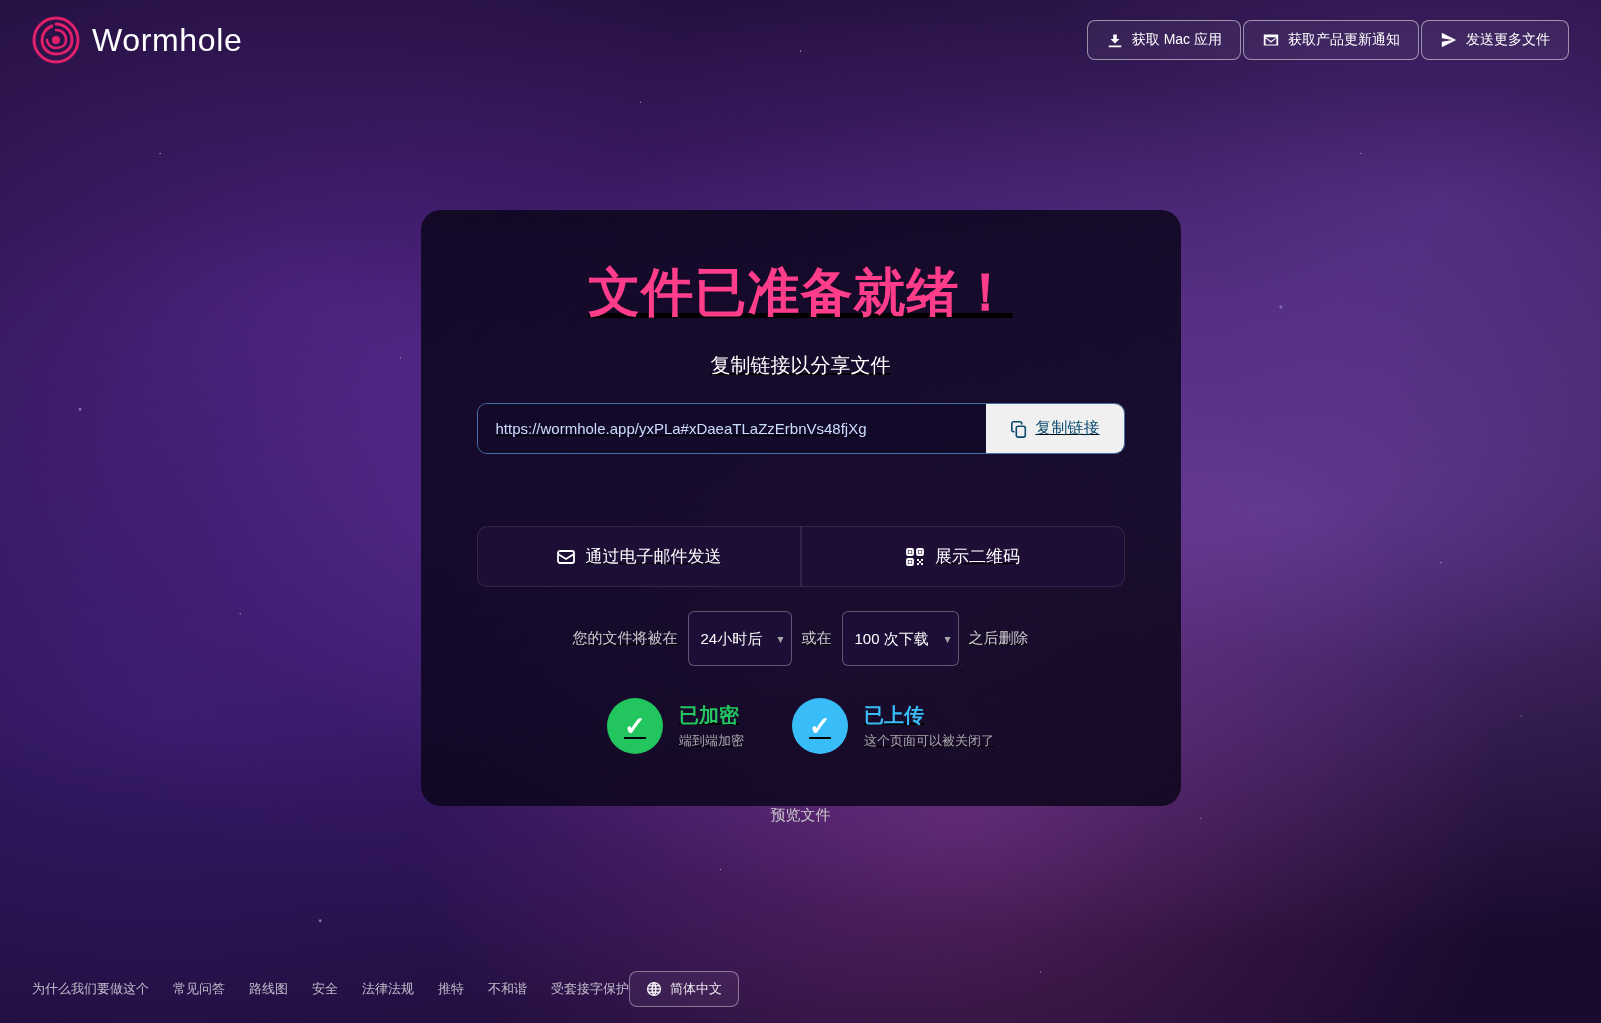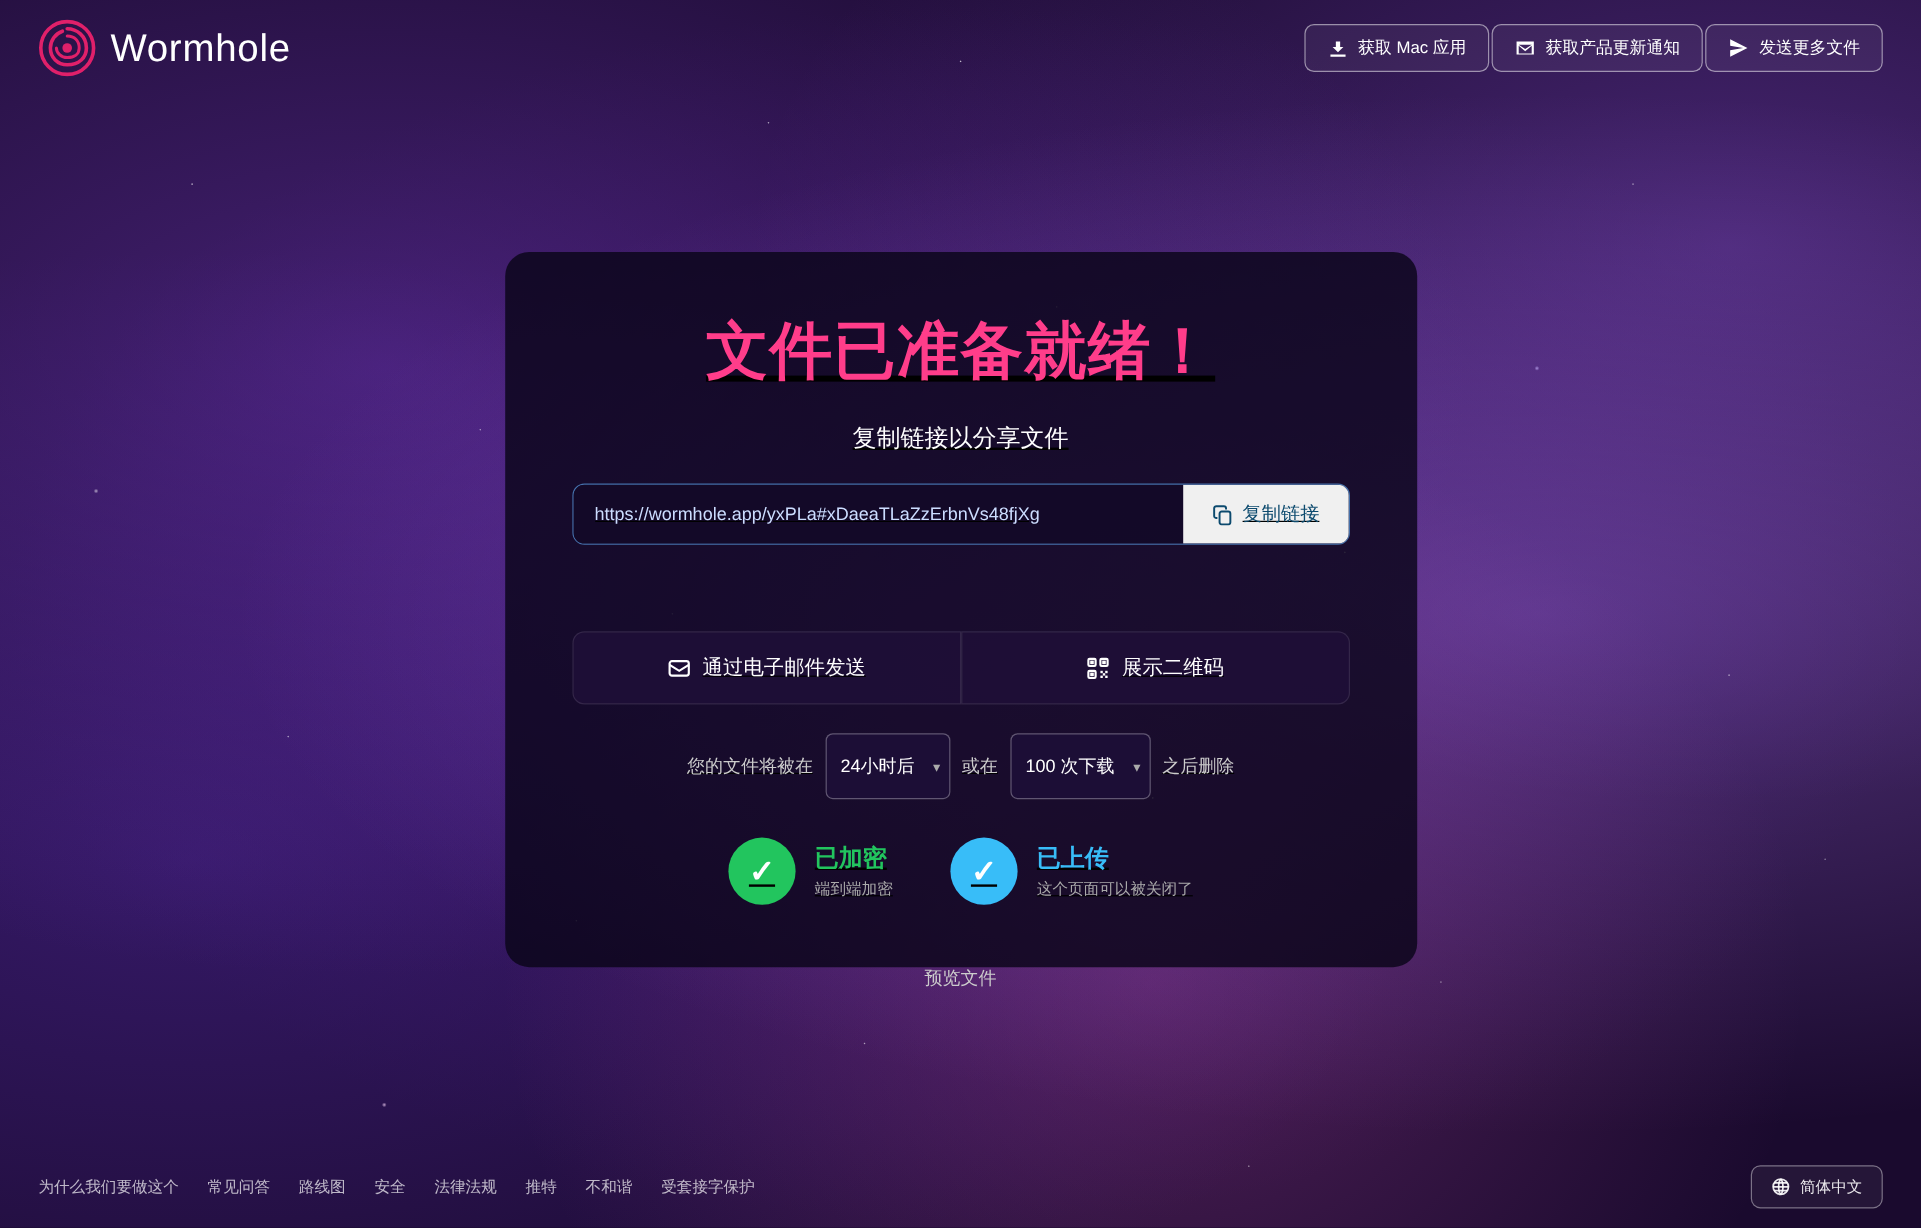--- a/index.html
+++ b/index.html
@@ -316,21 +316,20 @@
     .preview-link {
       color: #cccccc;
       font-size: 15px;
       text-decoration: none;
       cursor: pointer;
     }
 
     
     .footer {
       display: flex;
-      justify-content: space-between;
       align-items: center;
       padding: 16px 32px;
       color: rgba(255,255,255,0.7);
       font-size: 13px;
     }
 
     .footer-links {
       display: flex;
       gap: 24px;
     }

